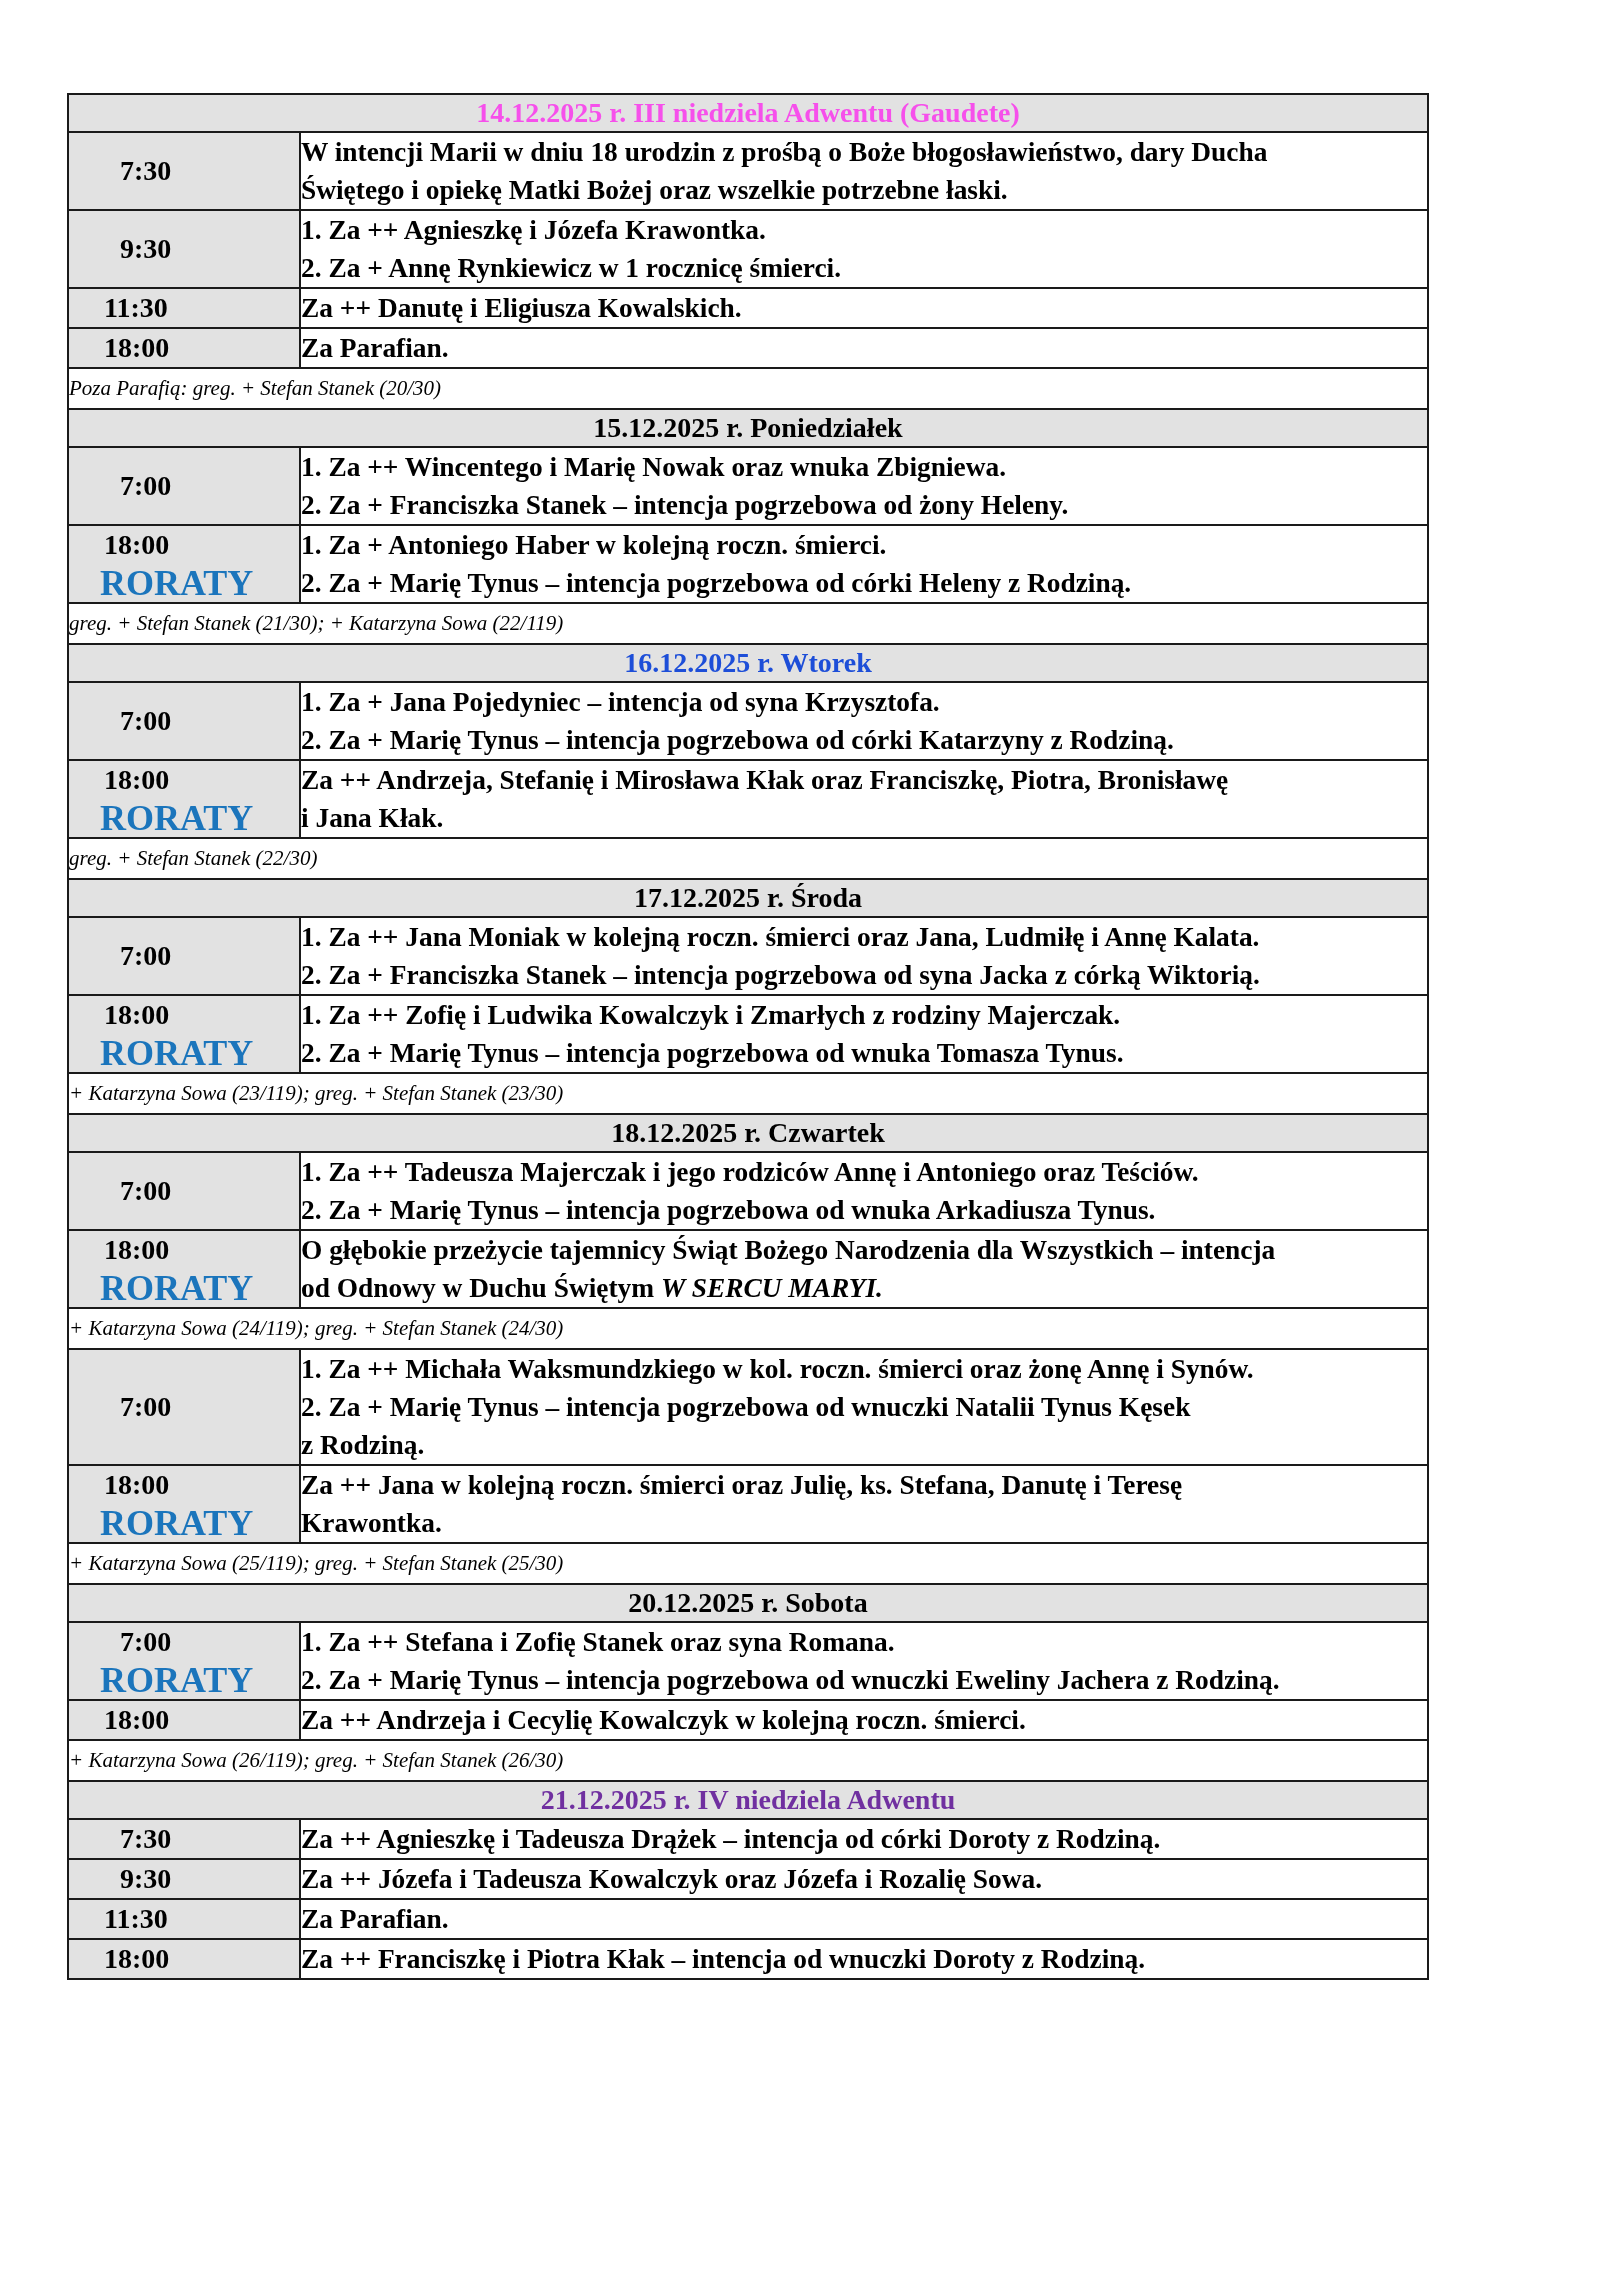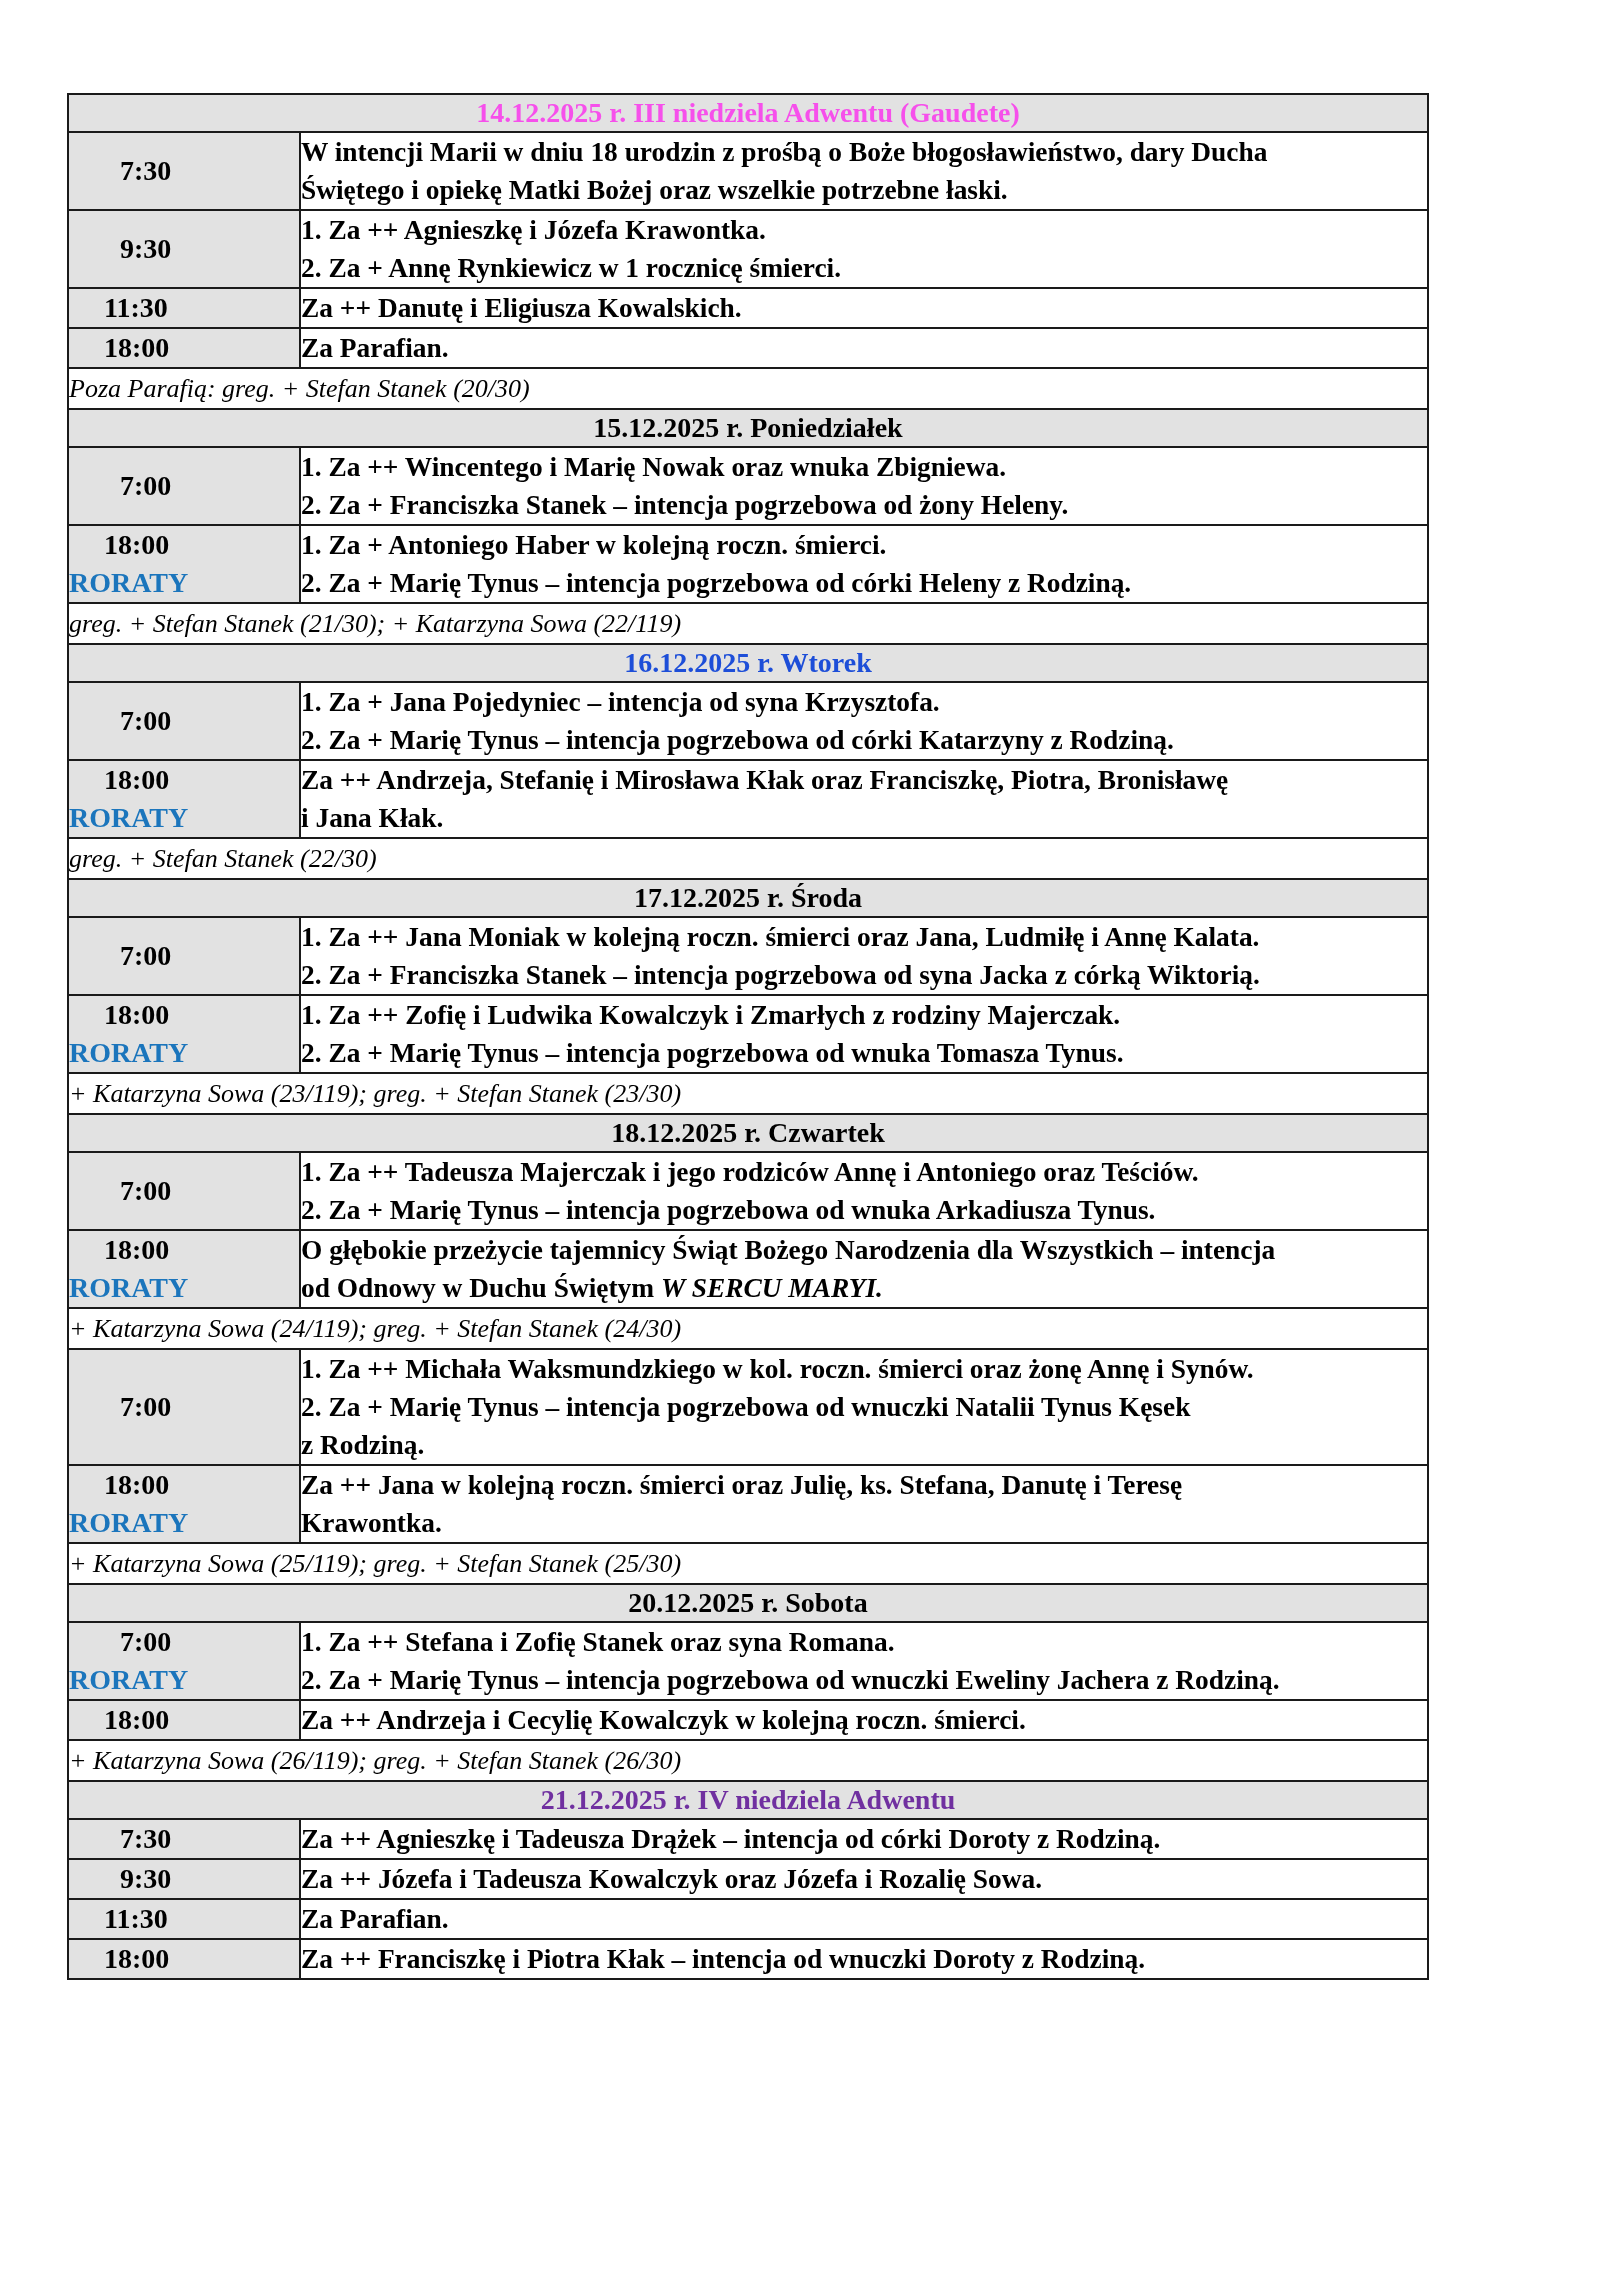--- a/index.html
+++ b/index.html
@@ -44,42 +44,43 @@
     font-weight: bold;
     font-size: 28px;
     line-height: 38px;
     padding-left: 35px;
     white-space: nowrap;
   }
   .time.indent { padding-left: 51px; }
   .roraty {
     color: var(--roraty, #1b75bc);
     font-weight: bold;
-    font-size: 28px;
+    font-size: 36px;
     line-height: 38px;
+    padding-left: 31px;
     white-space: nowrap;
   }
   .intention-cell {
     background: #ffffff;
     vertical-align: middle;
     padding: 0 7.8px 0 11.8px;
     overflow: hidden;
   }
   .line {
     font-weight: bold;
     font-size: 27.4px;
     line-height: 38px;
     white-space: nowrap;
   }
   .line .italic { font-style: italic; }
   .note-cell {
     background: #ffffff;
     font-style: italic;
     font-weight: normal;
-    font-size: 26px;
+    font-size: 21px;
     line-height: 39px;
     padding: 1px 7.8px 1px 11.8px;
     white-space: nowrap;
   }
 </style>
 </head>
 <body>
 
 <div class="page">
   <table class="schedule">

